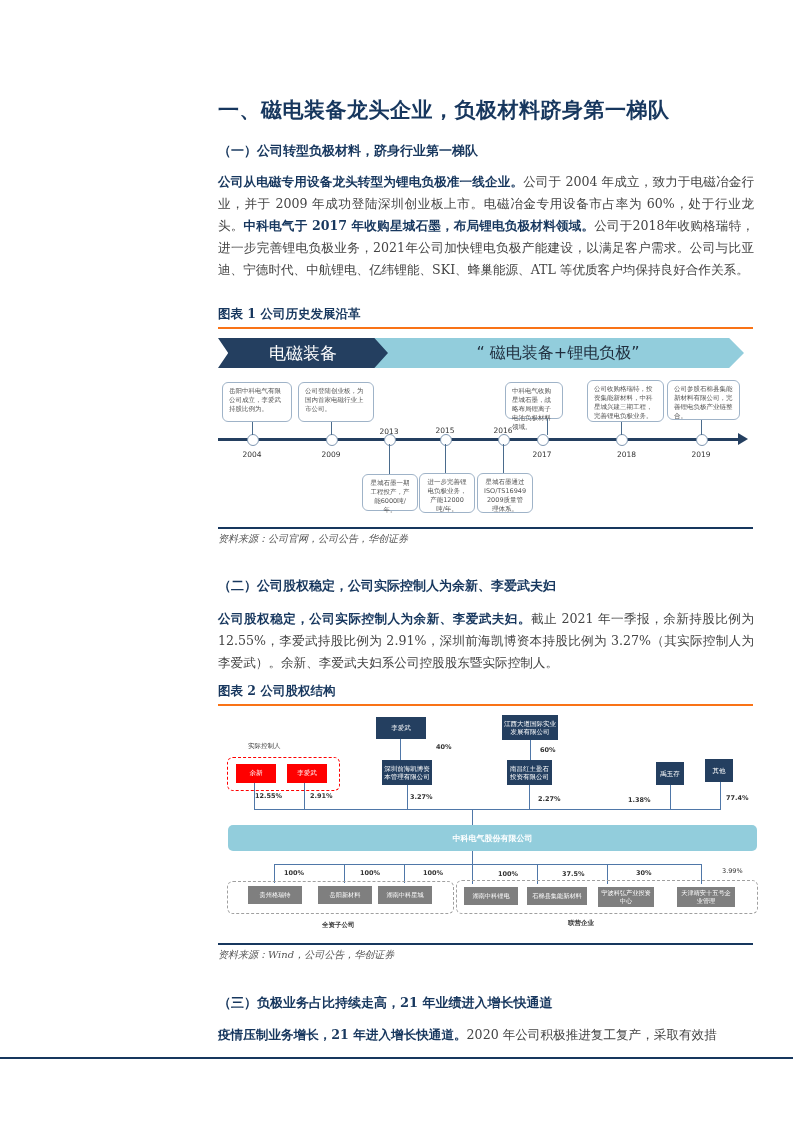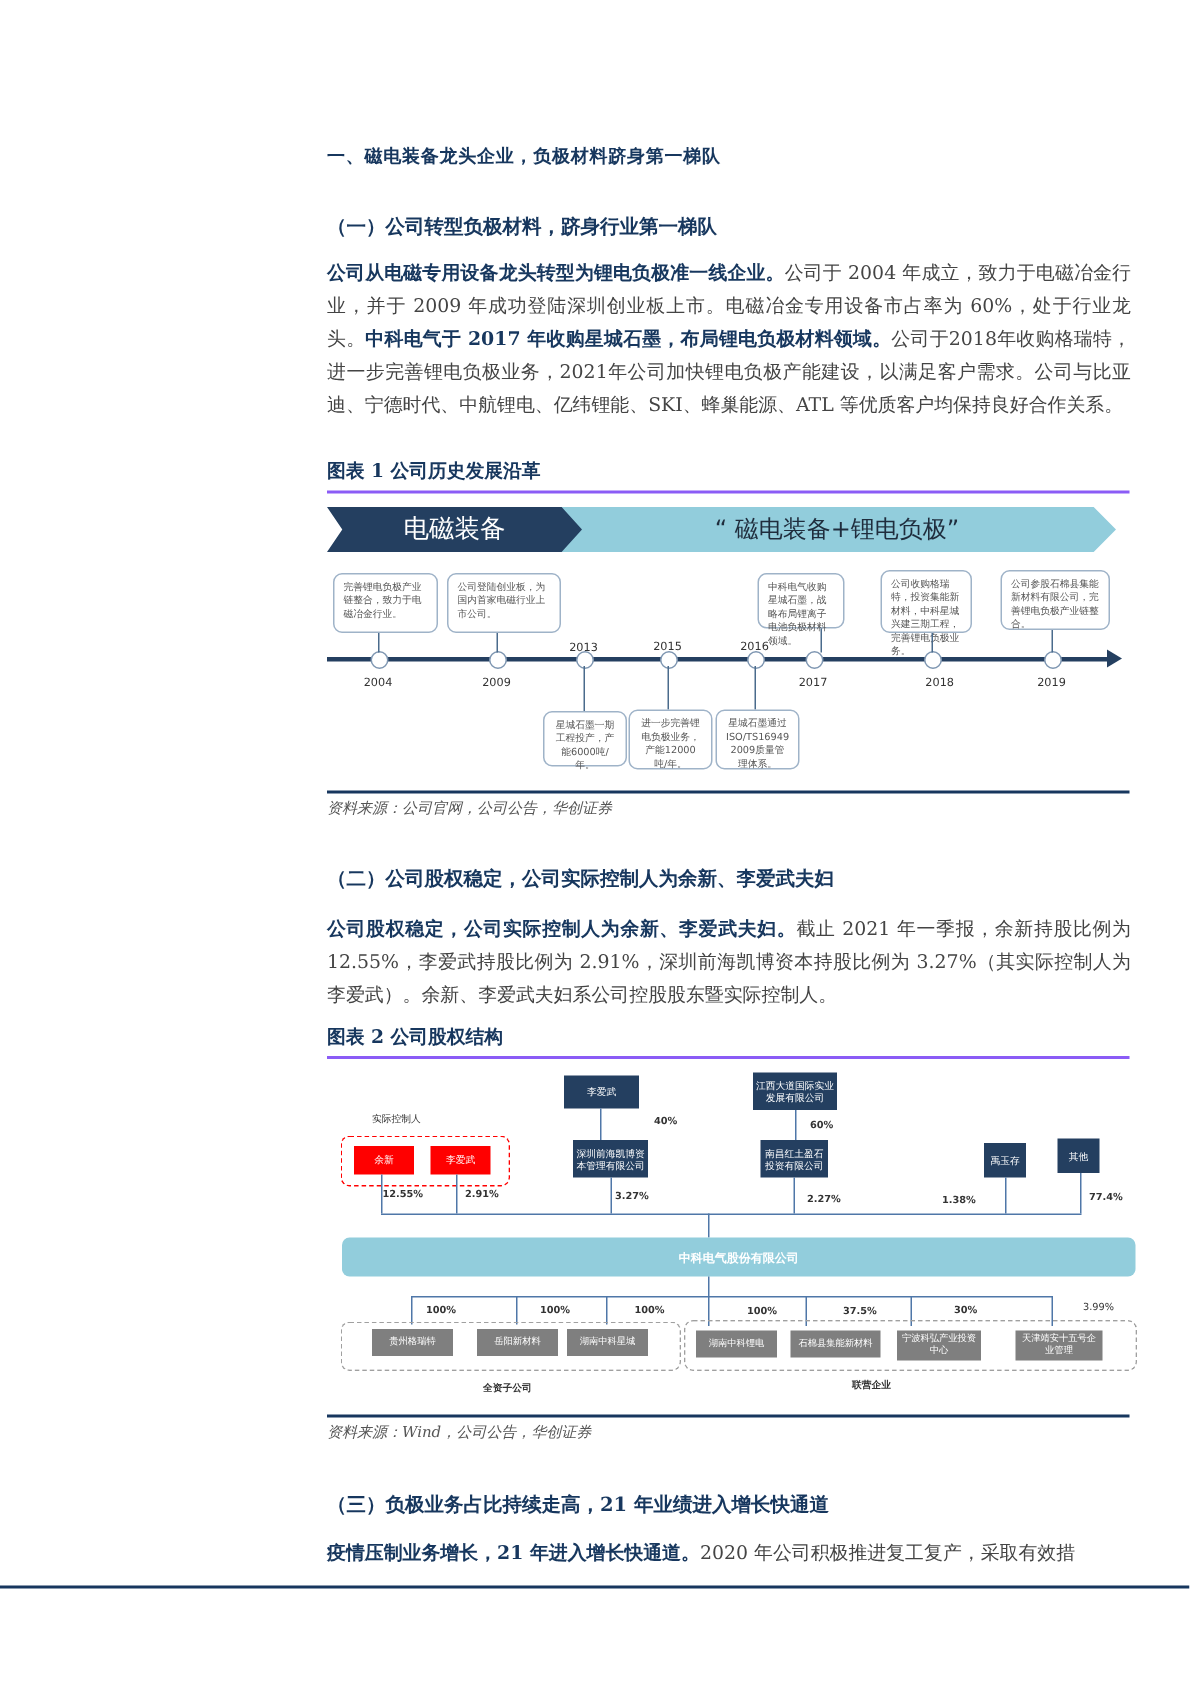--- a/index.html
+++ b/index.html
@@ -1,24 +1,24 @@
 <!DOCTYPE html>
 <html><head>
 <meta charset="utf-8">
 <style>
   html, body { margin: 0; padding: 0; background: #ffffff; }
   body { width: 793px; height: 1122px; position: relative; overflow: hidden;
          font-family: "DejaVu Serif", "Liberation Serif", serif; color: #3a3a3a; }
   .abs { position: absolute; }
-  .h1 { left: 218px; top: 96px; font-size: 12px; font-weight: bold; color: #17375e; letter-spacing: 0.5px; }
+  .h1 { left: 218px; top: 96px; font-size: 21px; font-weight: bold; color: #17375e; letter-spacing: 0.5px; }
   .h2 { left: 218px; font-size: 13px; font-weight: bold; color: #17375e; }
   .para { left: 218px; width: 536px; font-size: 12.6px; line-height: 22px; color: #444; text-align: justify; }
   .para b { color: #17375e; font-weight: bold; }
   .fig-title { left: 218px; width: 535px; font-size: 12.5px; font-weight: bold; color: #17375e;
-               border-bottom: 2px solid #8b5cf6; padding-bottom: 4px; }
+               border-bottom: 2px solid #f97316; padding-bottom: 4px; }
   .source { left: 218px; width: 535px; font-size: 10px; font-style: italic; color: #555;
             border-top: 2px solid #17375e; padding-top: 3px; }
 
   
   .banner-dark { left: 218px; top: 338px; width: 170px; height: 30px; background: #243f60;
                  clip-path: polygon(0 0, 92% 0, 100% 50%, 92% 100%, 0 100%, 6% 50%); }
   .banner-light { left: 372px; top: 338px; width: 372px; height: 30px; background: #92cddc;
                   clip-path: polygon(0 0, 96% 0, 100% 50%, 96% 100%, 0 100%, 4% 50%); }
   .banner-text { font-family: "DejaVu Sans", sans-serif; font-size: 17px; color: #fff; text-align: center; line-height: 30px; }
   .banner-text2 { font-family: "DejaVu Sans", sans-serif; font-size: 16px; color: #1f2d3d; text-align: center; line-height: 30px; }
@@ -80,27 +80,27 @@
 
 <div class="abs year" style="left:237px;top:450px;">2004</div>
 <div class="abs year" style="left:316px;top:450px;">2009</div>
 <div class="abs year" style="left:374px;top:427px;">2013</div>
 <div class="abs year" style="left:430px;top:426px;">2015</div>
 <div class="abs year" style="left:488px;top:426px;">2016</div>
 <div class="abs year" style="left:527px;top:450px;">2017</div>
 <div class="abs year" style="left:606px;top:450px;text-align:right;">2018</div>
 <div class="abs year" style="left:686px;top:450px;">2019</div>
 
-<div class="abs tbox" style="left:222px;top:382px;width:70px;height:40px;">完善锂电负极产业链整合，致力于电磁冶金行业。</div>
+<div class="abs tbox" style="left:222px;top:382px;width:70px;height:40px;">岳阳中科电气有限公司成立，李爱武持股比例为。</div>
 <div class="abs vline" style="left:252px;top:422px;height:13px;"></div>
 <div class="abs tbox" style="left:298px;top:382px;width:76px;height:40px;">公司登陆创业板，为国内首家电磁行业上市公司。</div>
 <div class="abs vline" style="left:331px;top:422px;height:13px;"></div>
 <div class="abs tbox" style="left:505px;top:382px;width:58px;height:37px;">中科电气收购星城石墨，战略布局锂离子电池负极材料领域。</div>
 <div class="abs vline" style="left:547px;top:419px;height:16px;"></div>
-<div class="abs tbox" style="left:587px;top:380px;width:61px;height:42px;">公司收购格瑞特，投资集能新材料，中科星城兴建三期工程，完善锂电负极业务。</div>
+<div class="abs tbox" style="left:587px;top:380px;width:77px;height:42px;">公司收购格瑞特，投资集能新材料，中科星城兴建三期工程，完善锂电负极业务。</div>
 <div class="abs vline" style="left:621px;top:422px;height:13px;"></div>
 <div class="abs tbox" style="left:667px;top:380px;width:73px;height:40px;">公司参股石棉县集能新材料有限公司，完善锂电负极产业链整合。</div>
 <div class="abs vline" style="left:701px;top:420px;height:15px;"></div>
 
 <div class="abs vline" style="left:389px;top:444px;height:30px;"></div>
 <div class="abs tbox" style="left:362px;top:474px;width:56px;height:37px;text-align:center;">星城石墨一期工程投产，产能6000吨/年。</div>
 <div class="abs vline" style="left:445px;top:444px;height:29px;"></div>
 <div class="abs tbox" style="left:419px;top:473px;width:56px;height:40px;text-align:center;">进一步完善锂电负极业务，产能12000吨/年。</div>
 <div class="abs vline" style="left:503px;top:444px;height:29px;"></div>
 <div class="abs tbox" style="left:477px;top:473px;width:56px;height:40px;text-align:center;">星城石墨通过ISO/TS16949 2009质量管理体系。</div>

